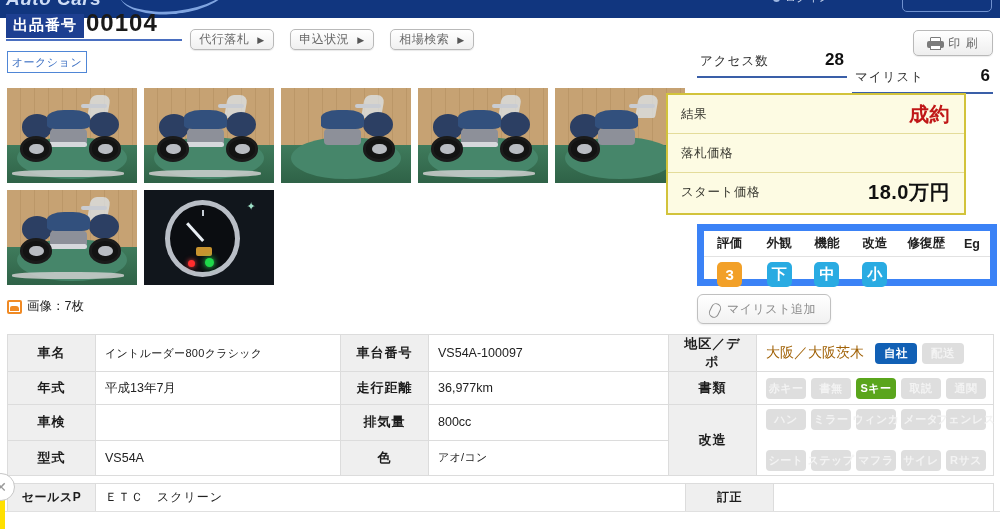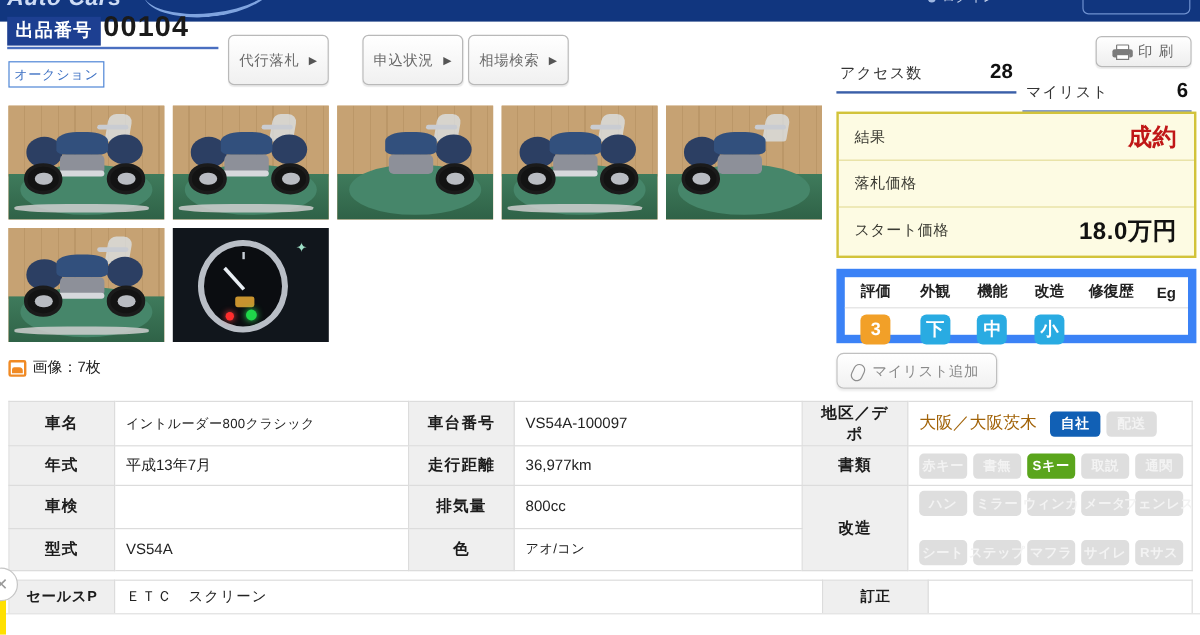--- a/index.html
+++ b/index.html
@@ -49,31 +49,31 @@
   }
   .lot-number {
     position: absolute; left: 86px; top: -9px;
     font-size: 24px; font-weight: bold; color: #1a1a1a; letter-spacing: 1px;
   }
   .lot-underline {
     position: absolute; left: 6px; top: 21px; width: 176px; height: 2px;
     background: #4a6fc0;
   }
   .navbtn {
-    position: absolute; top: 11px; height: 42px;
+    position: absolute; top: 11px; height: 21px;
     background: linear-gradient(#ffffff, #f0f0f0);
     border: 1px solid #b9b9b9; border-radius: 5px;
     font-size: 12px; color: #6a6a6a; letter-spacing: .5px;
     display: flex; align-items: center; justify-content: center; gap: 8px;
     padding: 0 9px; white-space: nowrap;
     box-shadow: 0 1px 1px rgba(0,0,0,.09);
   }
   .navbtn .caret { font-size: 9px; color: #555; }
   .nav1 { left: 190px; width: 84px; }
-  .nav2 { left: 302px; width: 84px; }
+  .nav2 { left: 290px; width: 84px; }
   .nav3 { left: 390px; width: 84px; }
 
   .printbtn {
     position: absolute; right: 7px; top: 12px; width: 80px; height: 26px;
     background: linear-gradient(#ffffff, #eeeeee);
     border: 1px solid #b9b9b9; border-radius: 5px;
     display: flex; align-items: center; justify-content: center; gap: 4px;
     font-size: 12px; color: #666; letter-spacing: 1px;
     box-shadow: 0 1px 1px rgba(0,0,0,.08);
   }
@@ -166,21 +166,21 @@
 
   
   .acc-row { position: absolute; left: 697px; top: 44px; width: 296px; height: 34px; }
   .acc-cell { position: absolute; top: 0; height: 34px; }
   .acc-cell .lbl { font-size: 12.5px; color: #333; letter-spacing: 1px; }
   .acc-cell .num { font-size: 17px; font-weight: bold; color: #111; }
   .acc-a { left: 0; width: 150px; display:flex; align-items:flex-end; justify-content:space-between; padding:0 3px 6px 3px; border-bottom:2px solid #3a5fa8; }
   .acc-b { left: 155px; width: 141px; display:flex; align-items:flex-end; justify-content:space-between; padding:0 3px 6px 3px; border-bottom:2px solid #3a5fa8;margin-top:16px; }
 
   .resultbox {
-    position: absolute; left: 697px; top: 93px; width: 300px; height: 122px;
+    position: absolute; left: 666px; top: 93px; width: 300px; height: 122px;
     border: 2px solid #d2c33b; background: #fdfbe3;
   }
   .res-row { height: 39px; display:flex; align-items:center; justify-content:space-between;
      padding: 0 14px 0 13px; border-bottom: 1px solid #e4dc9a; }
   .res-row:last-child { border-bottom: none; }
   .res-lbl { font-size: 12.5px; color: #3a3a32; letter-spacing: .5px; }
   .res-val-red { font-size: 20px; font-weight: bold; color: #c01717; letter-spacing: .5px; }
   .res-val-blk { font-size: 20px; font-weight: bold; color: #111; letter-spacing: .5px; }
 
   .gradebox { position: absolute; left: 697px; top: 224px; width: 300px; height: 62px;

